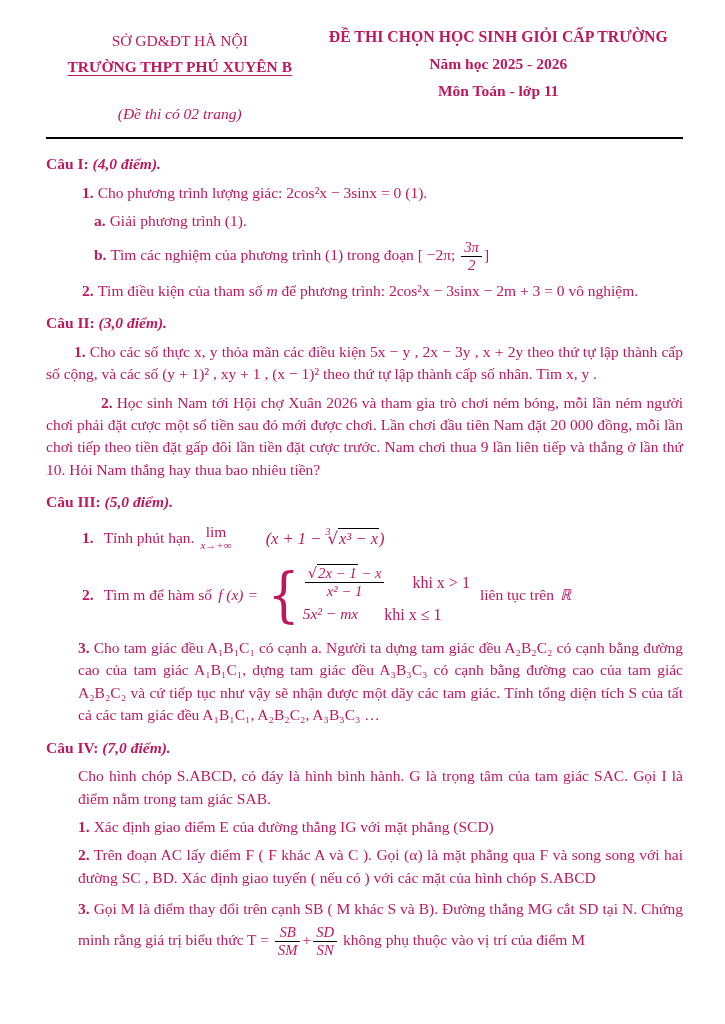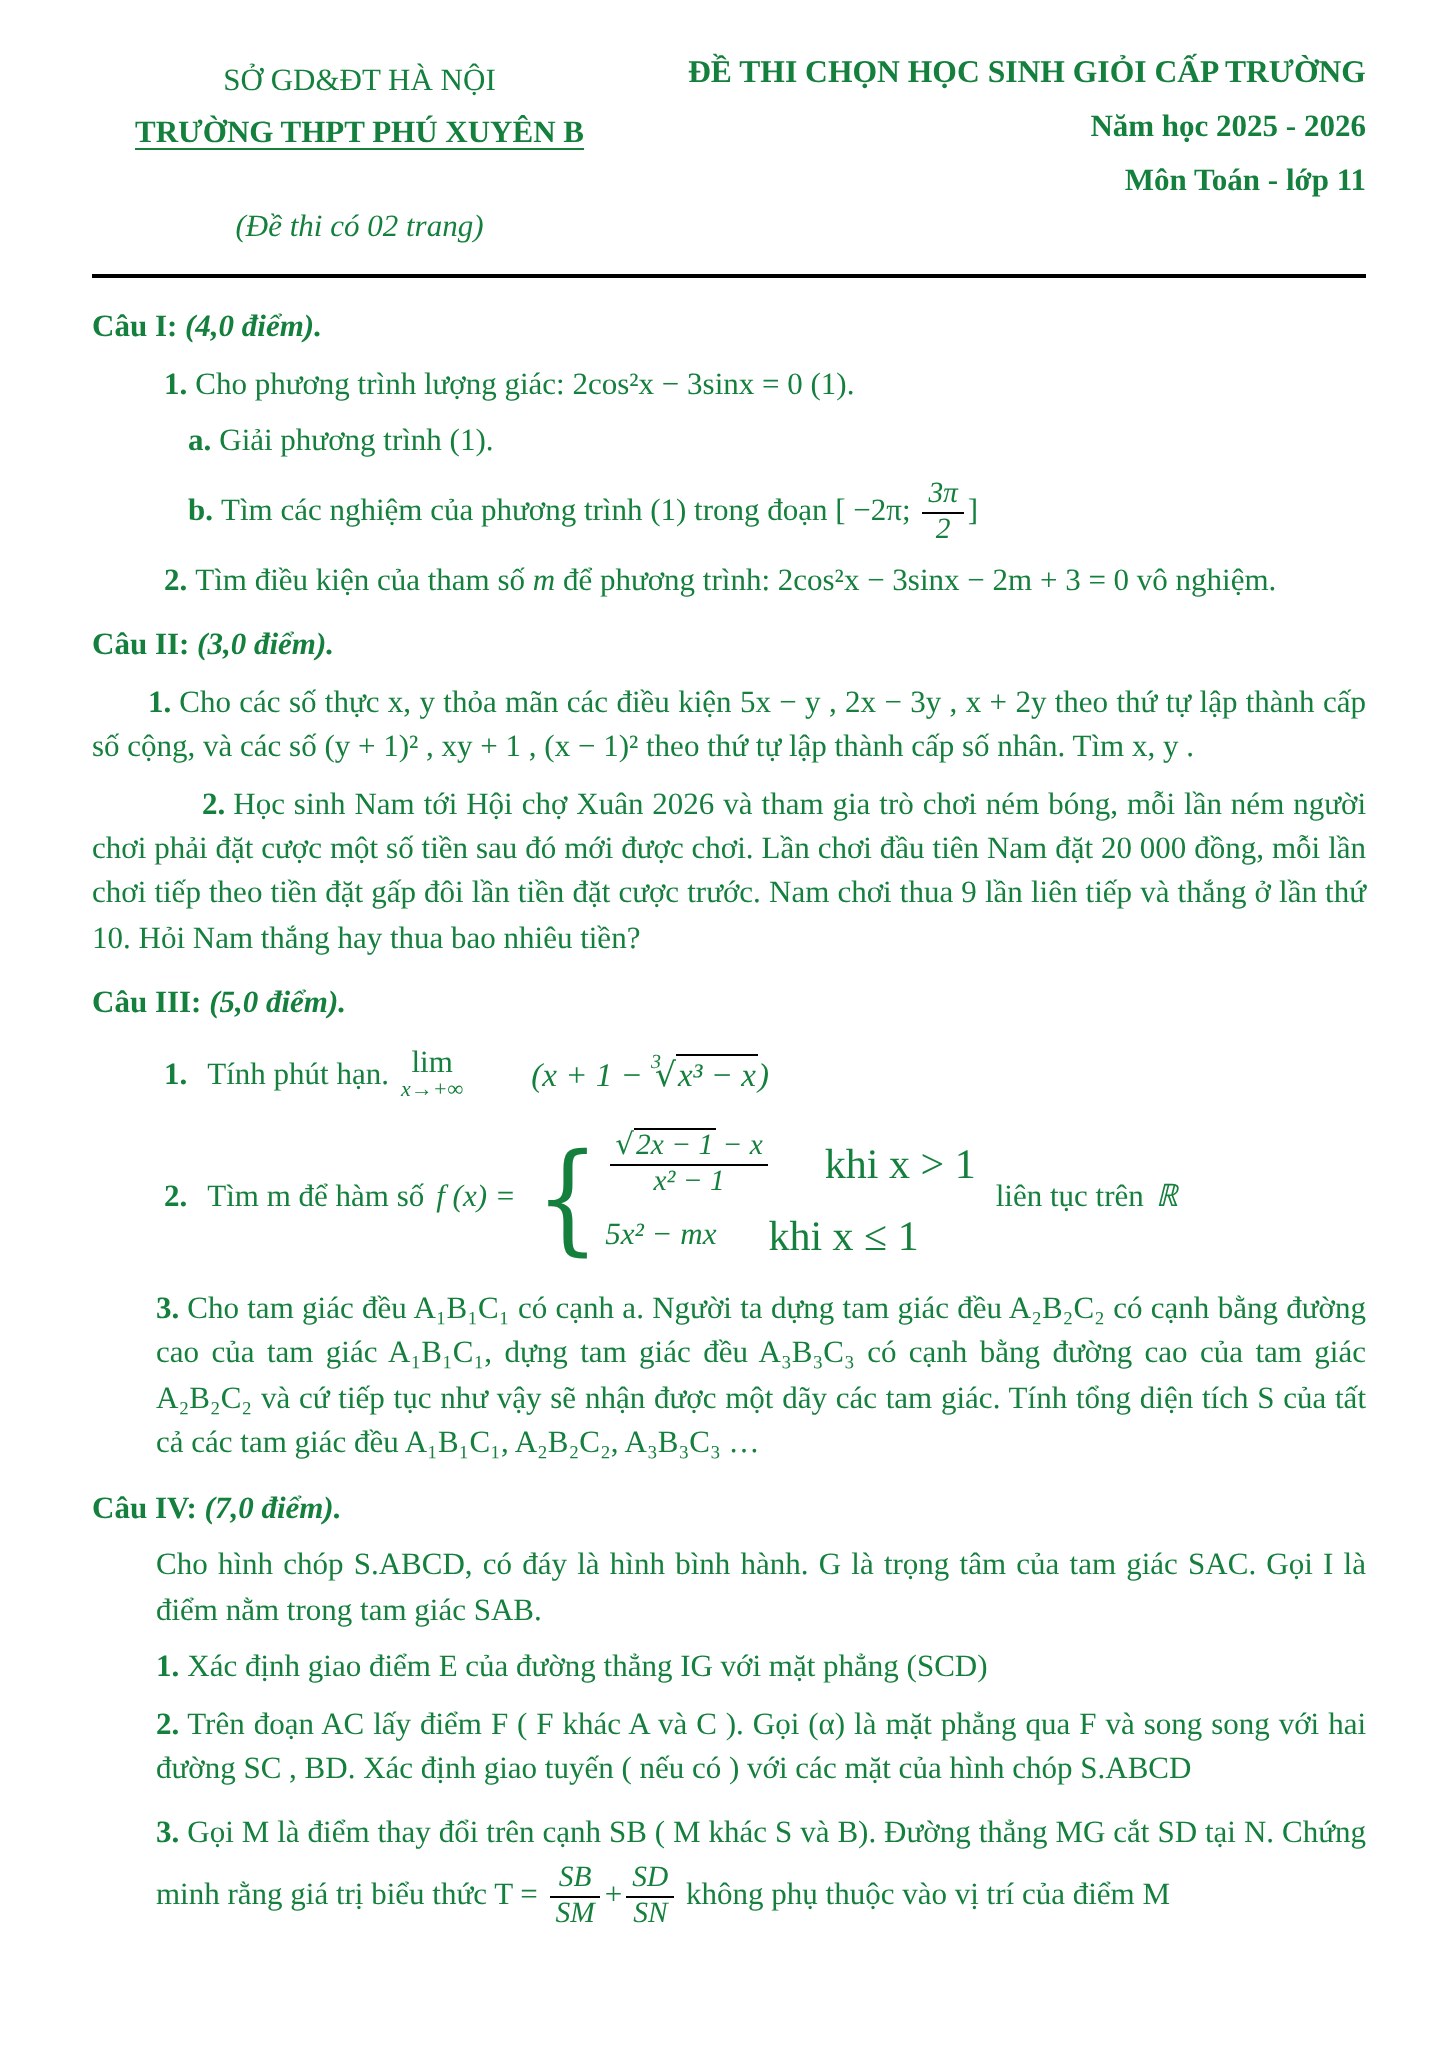--- a/index.html
+++ b/index.html
@@ -1,25 +1,25 @@
 <!DOCTYPE html>
 <html><head>
 <meta charset="utf-8">
 <style>
   html,body{margin:0;padding:0;background:#ffffff;}
   .page{
     width:725px;height:1024px;background:#fff;box-sizing:border-box;
     padding:26px 42px 10px 46px;
     font-family:"Liberation Serif","DejaVu Serif",serif;
-    font-size:15.5px;color:#15803d;line-height:1.45;overflow:hidden;
+    font-size:15.5px;color:#be185d;line-height:1.45;overflow:hidden;
   }
   
   .header{display:flex;align-items:flex-start;}
   .header-left{width:42%;text-align:center;padding-top:4px;}
-  .header-right{width:58%;text-align:right;}
+  .header-right{width:58%;text-align:center;}
   .dept{font-size:15.5px;}
   .school{font-weight:bold;text-decoration:underline;text-underline-offset:3px;margin-top:4px;}
   .note{font-style:italic;margin-top:24px;}
   .title{font-weight:bold;font-size:15.8px;}
   .year{font-weight:bold;margin-top:4px;}
   .subject{font-weight:bold;margin-top:5px;}
   .duration{font-style:italic;margin-top:3px;}
   .rule{border-top:2px solid #000;margin-top:12px;margin-bottom:14px;}
   
   .sec-head{font-weight:bold;margin:10px 0 4px 0;}
@@ -42,21 +42,21 @@
   .lim-sub{display:block;font-size:11px;font-style:italic;}
   .vinc{border-top:1px solid #000;padding:0 1px;white-space:nowrap;}
   .radical{font-family:"DejaVu Sans",sans-serif;}
   .root-idx{font-size:10px;vertical-align:9px;margin-right:-3px;}
   .mathline{display:flex;align-items:center;gap:6px;flex-wrap:nowrap;}
   .mexpr{font-style:italic;font-size:16.5px;white-space:nowrap;margin-left:28px;}
   .cases{display:inline-flex;align-items:center;margin:0 4px;vertical-align:middle;}
   .brace{font-size:50px;font-weight:300;line-height:1;transform:scaleY(1.2);font-family:"DejaVu Serif",serif;margin-right:3px;}
   .case-rows{display:inline-block;}
   .case-row{display:flex;align-items:center;margin:3px 0;}
-  .case-cond{margin-left:26px;white-space:nowrap;font-style:normal;font-size:21px;}
+  .case-cond{margin-left:26px;white-space:nowrap;font-style:normal;font-size:16px;}
   .case-expr{font-style:italic;white-space:nowrap;}
 </style>
 </head>
 <body>
 
 <div class="page">
 
   <div class="header">
     <div class="header-left">
       <div class="dept">SỞ GD&amp;ĐT HÀ NỘI</div>

